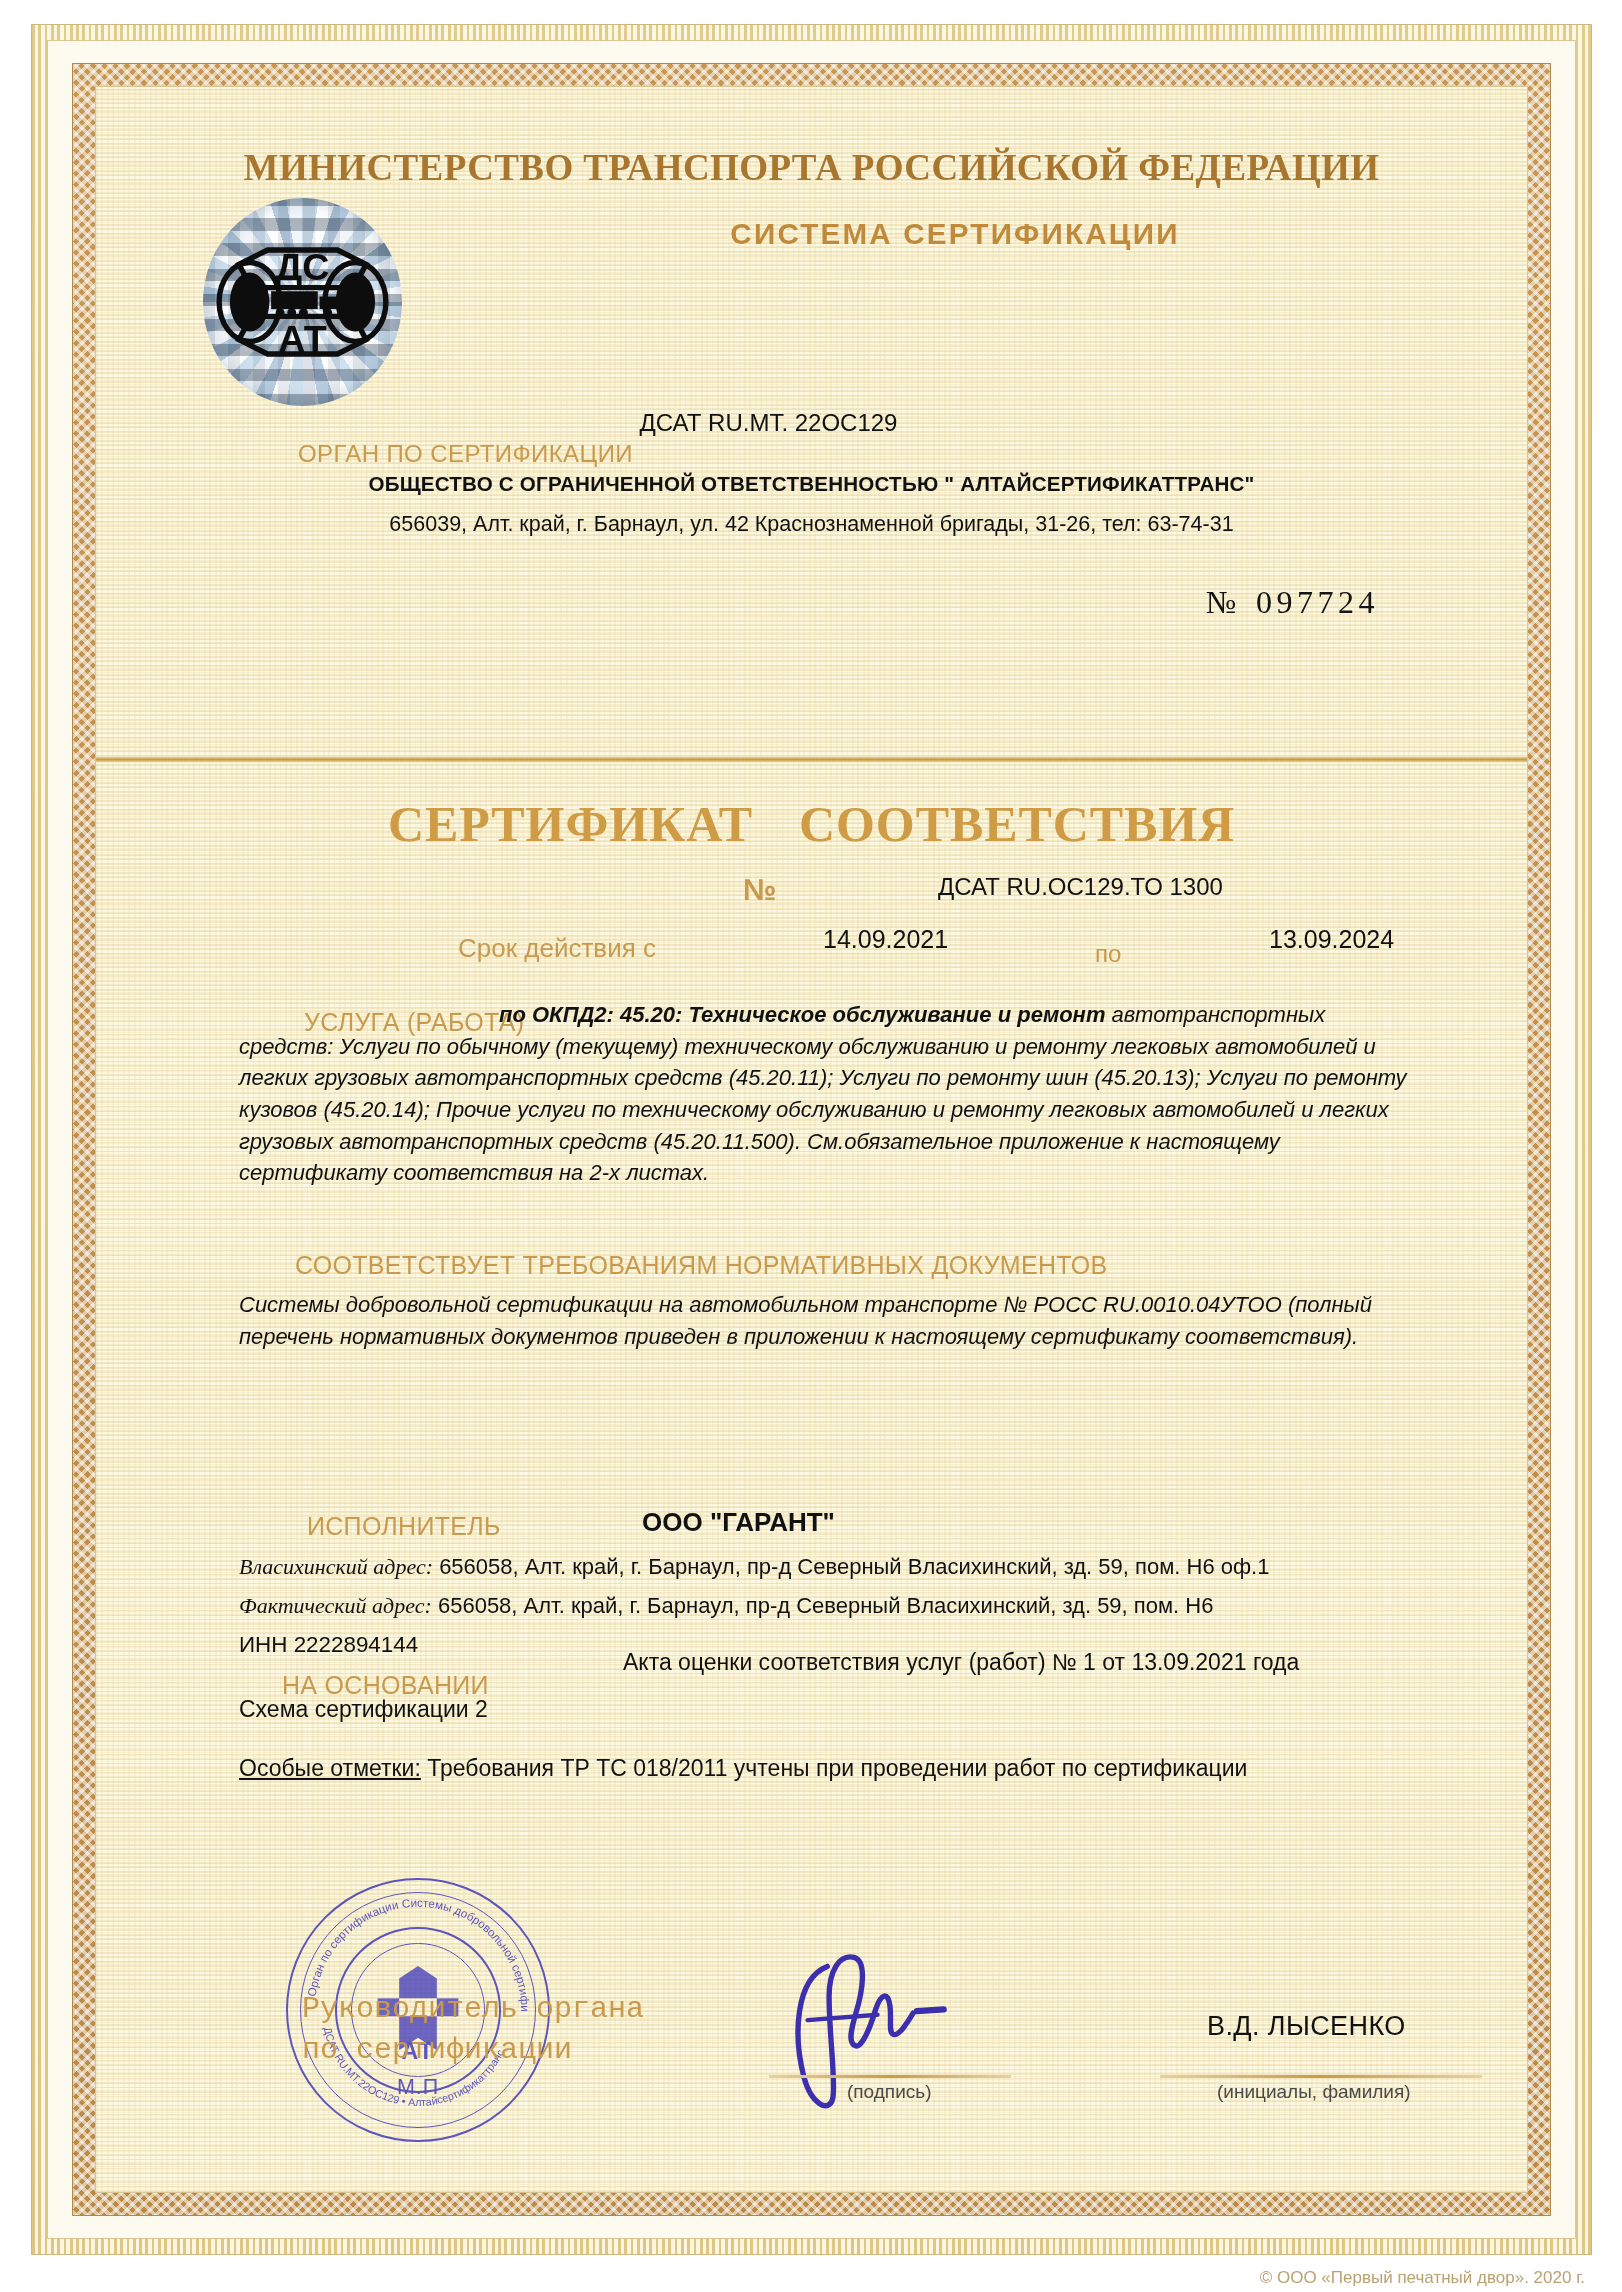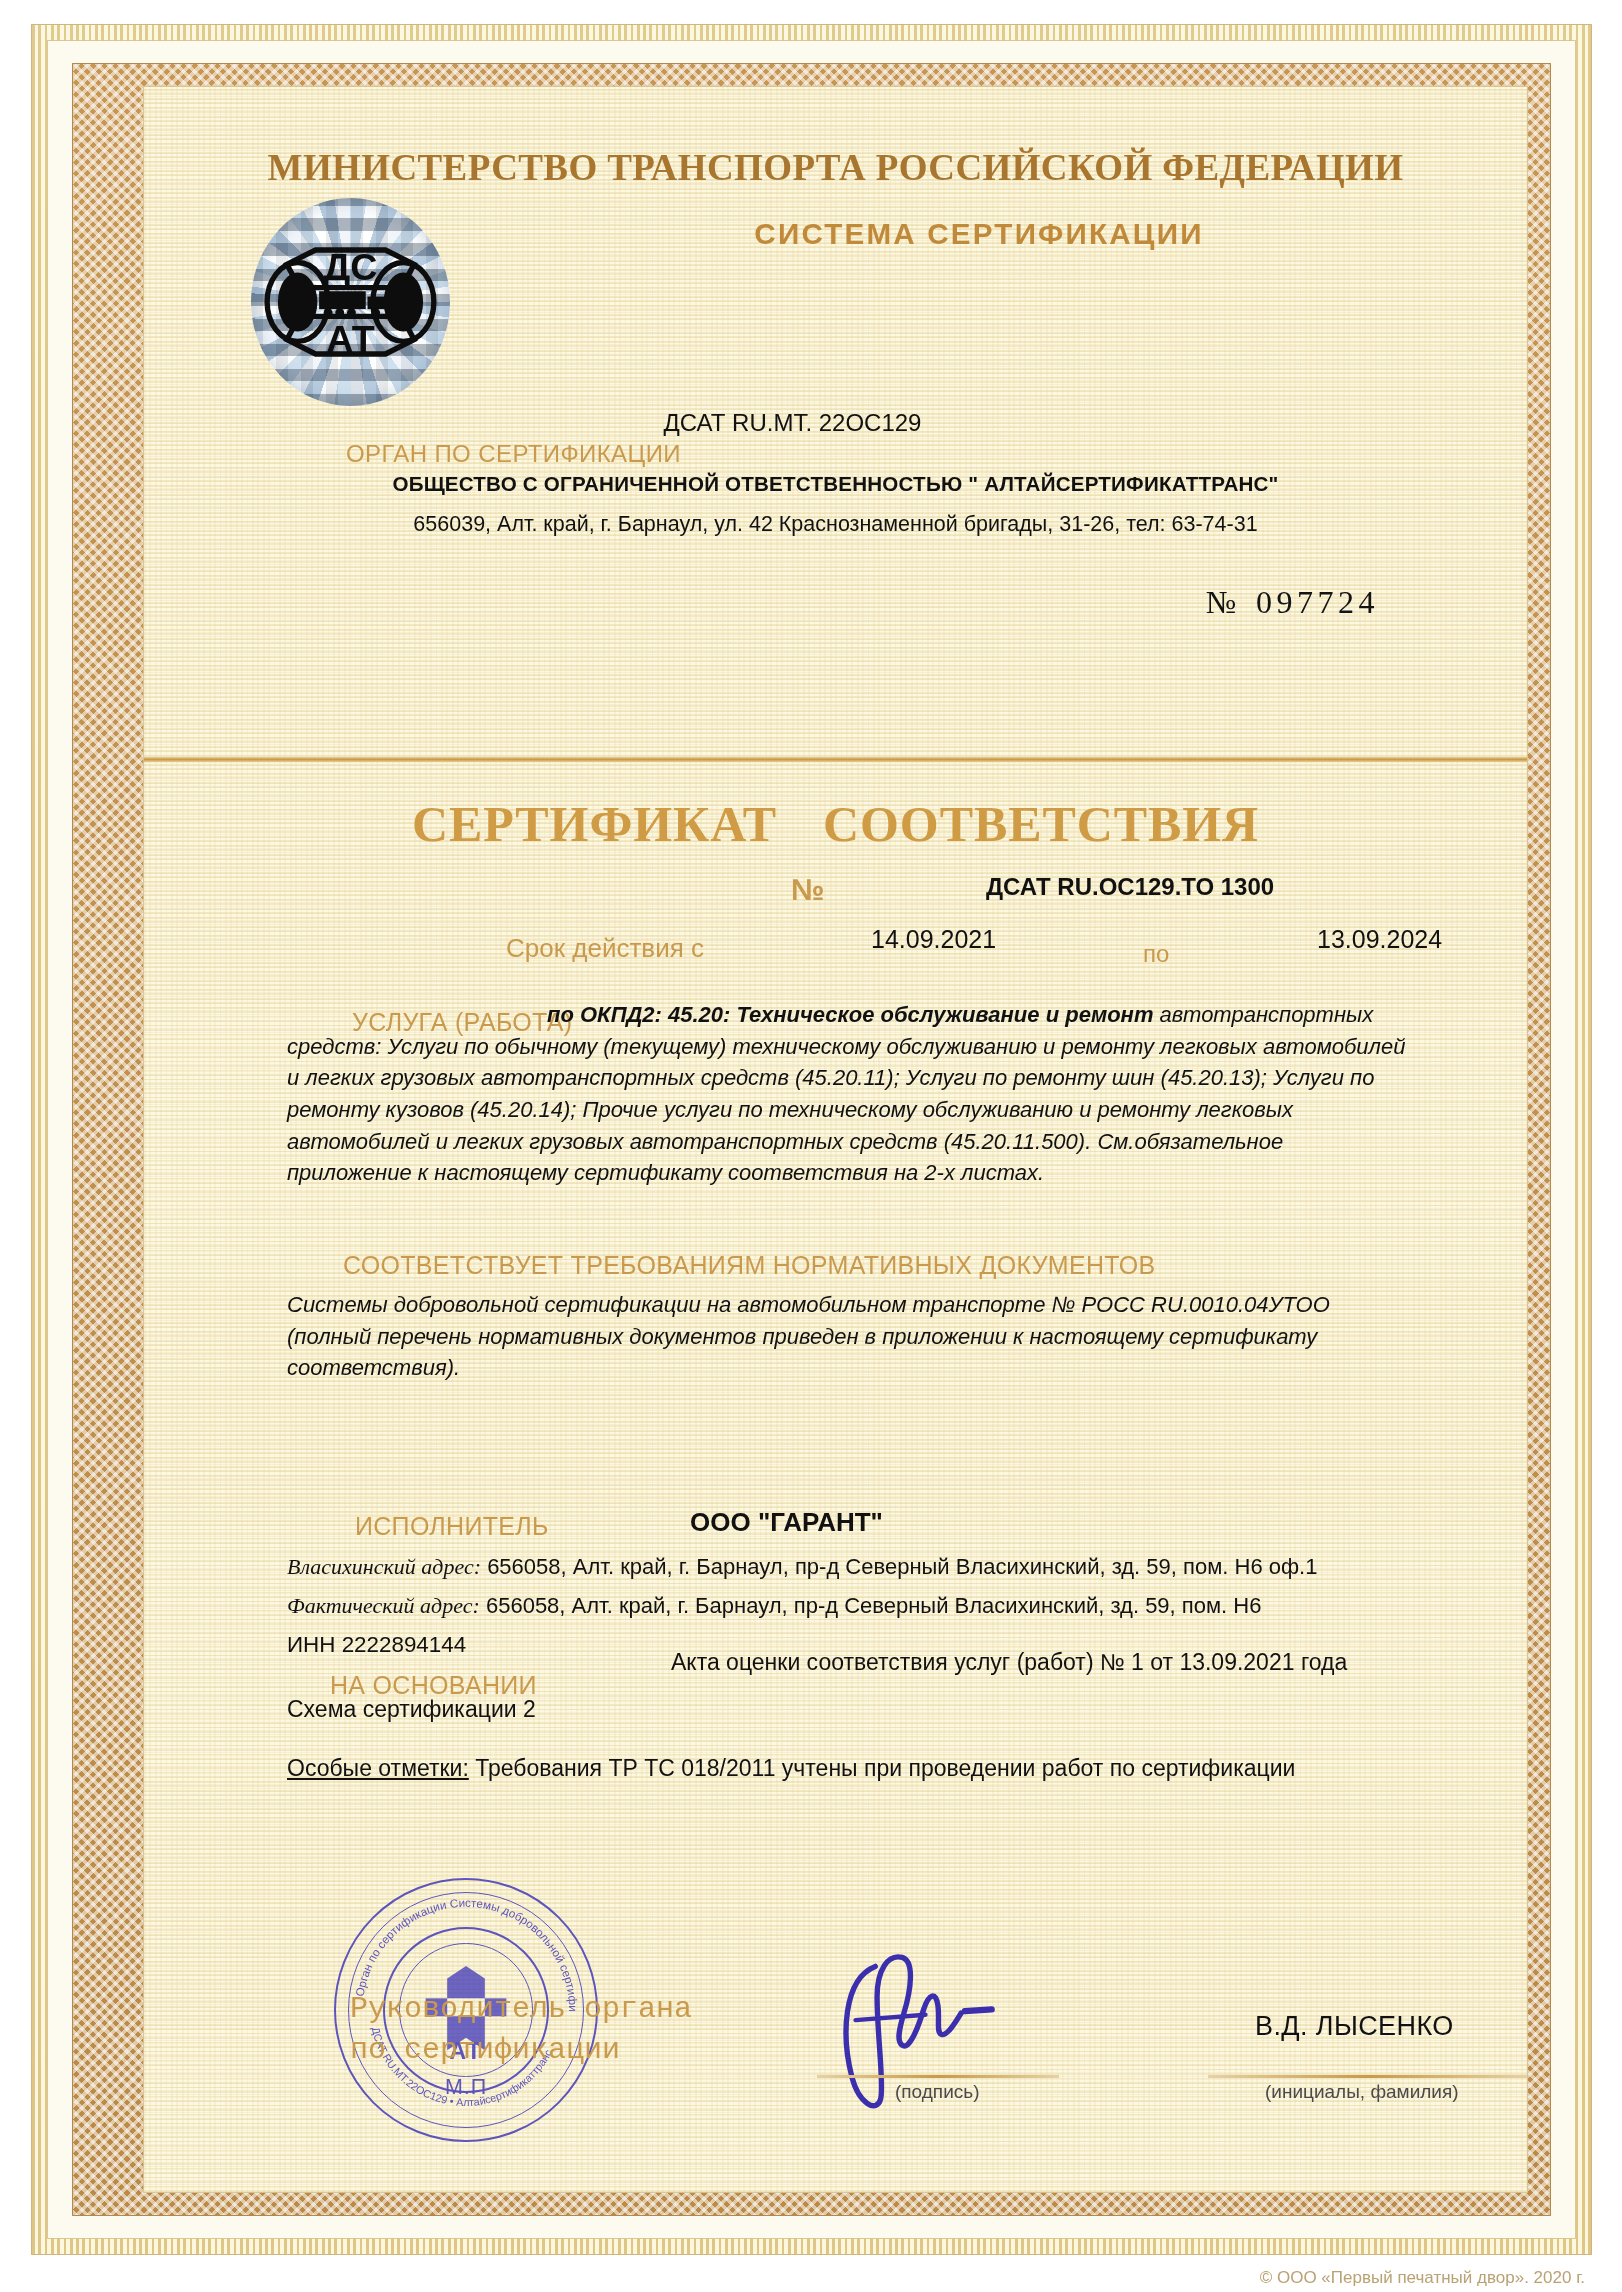--- a/index.html
+++ b/index.html
@@ -31,21 +31,20 @@
   }
   .frame-inner{
     position:absolute;left:23px;top:23px;right:23px;bottom:23px;
     background:
       repeating-linear-gradient(0deg, rgba(232,214,160,.45) 0 1.8px, rgba(255,253,233,0) 1.8px 4.5px),
       repeating-linear-gradient(90deg, rgba(236,221,175,.30) 0 1.8px, rgba(255,253,233,0) 1.8px 5.4px),
       #fdf8e2;
     box-shadow:0 0 0 0.9px #d9c severity;
     box-shadow:0 0 0 0.9px #d9c58f;
     overflow:hidden;
-    margin-left:48px;
   }
 
   
   .paper-wash{
     position:absolute;inset:0;
     background:
       repeating-linear-gradient(0deg, rgba(226,206,150,.20) 0 0.9px, rgba(255,255,255,0) 0.9px 3.6px);
     pointer-events:none;
   }
 
@@ -118,21 +117,21 @@
 
   .cert-title{
     position:absolute;left:0;right:0;top:708px;text-align:center;
     font-family:"Liberation Serif",serif;font-weight:bold;
     font-size:50px;letter-spacing:0.9px;color:#cf9b45;
   }
   .cert-title span{margin:0 23px;text-align:right;}
 
   .row-no{position:absolute;left:0;right:0;top:781px;height:45px;}
   .no-glyph{position:absolute;left:647px;top:5.4px;font-size:30px;font-weight:bold;color:#c99a4e;}
-  .cert-code{position:absolute;left:842px;top:5.4px;font-size:24px;color:#111;font-weight:700;}
+  .cert-code{position:absolute;left:842px;top:5.4px;font-size:24px;color:#111;font-weight:400;}
 
   .row-dates{position:absolute;left:0;right:0;top:833px;height:54px;}
   .srok{position:absolute;left:362px;top:12.5px;font-size:26px;color:#c99a4e;}
   .date-from{position:absolute;left:727px;top:5.4px;font-size:25px;color:#111;font-weight:500;}
   .po{position:absolute;left:999px;top:19.7px;font-size:24px;color:#c99a4e;text-align:center;}
   .date-to{position:absolute;left:1173px;top:5.4px;font-size:25px;color:#111;font-weight:500;}
 
   .sec{position:absolute;left:0;right:0;}
   .sec-head{font-size:25px;color:#c99a4e;letter-spacing:0.3px;}
   .ital{font-family:"Liberation Sans",sans-serif;font-style:italic;font-size:22px;line-height:1.44;color:#111;}

